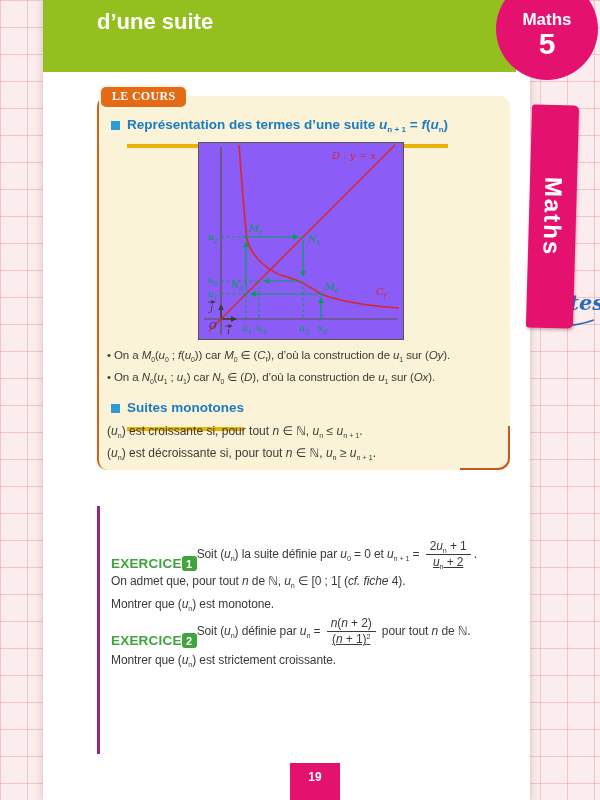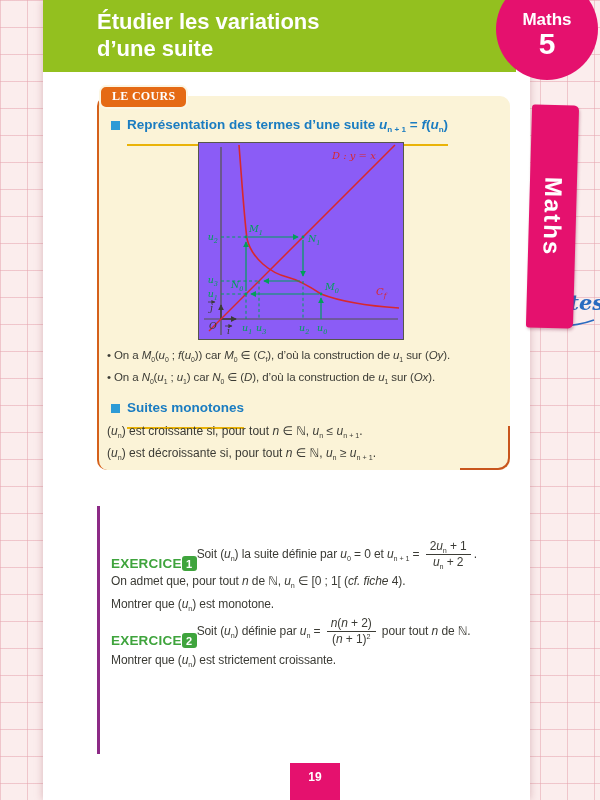--- a/index.html
+++ b/index.html
@@ -32,21 +32,21 @@
     background:#FBF3D7; border-left:2px solid #D5601A; border-radius:10px; }
   .corner-accent { position:absolute; right:0; bottom:0; width:48px; height:42px;
     border-right:2px solid #C8551D; border-bottom:2px solid #C8551D;
     border-bottom-right-radius:12px; }
   .lecours-badge { position:absolute; left:56px; top:85px; background:#E56A15; color:#fff;
     font-size:12px; font-weight:700; padding:2px 11px 3px; border-radius:7px;
     border:2px solid #FCF6E3; z-index:3; letter-spacing:.3px;font-family:Liberation Serif, serif; }
   .h-blue { position:absolute; display:flex; align-items:flex-start; gap:7px; }
   .h-blue .sq { width:9px; height:9px; background:#2E9BD6; margin-top:4px; flex:none; }
   .h-blue .h-text { color:#1A7CC1; font-size:13.5px; font-weight:700;
-    border-bottom:2px solid #eab308; padding-bottom:12px; white-space:nowrap; }
+    border-bottom:4px solid #eab308; padding-bottom:12px; white-space:nowrap; }
   .h1-pos { left:68px; top:117px; }
   .h2-pos { left:68px; top:400px; }
   .graph-frame { position:absolute; left:155px; top:142px; width:204px; height:196px;
     background:#8b5cf6; border:1.5px solid #56564a; }
   .body-line { position:absolute; color:#3b3b35; white-space:nowrap; }
   .bullets { font-size:11.5px; letter-spacing:-.1px; }
   .mono { font-size:12px; }
   
   .ex-badge { position:absolute; left:56px; top:504px; background:#8C2A86; color:#fff;
     font-size:13px; font-weight:700; padding:4px 13px 5px; border-radius:9px 9px 9px 0;
@@ -62,39 +62,38 @@
     background:#E5116E; color:#fff; text-align:center; font-size:12px; font-weight:700;
     padding-top:0; z-index:4; }
   .pagenum-tab span { display:inline-block; margin-top:7px; }
   
   i { font-style:italic; }
   sub { font-size:.6em; vertical-align:-.4em; line-height:0; }
   sup { font-size:.6em; vertical-align:.55em; line-height:0; }
   .frac { display:inline-flex; flex-direction:column; align-items:center;
     vertical-align:middle; margin:0 3px; line-height:1.3; text-align:center; }
   .frac .fr-num { padding:0 4px; border-bottom:1.2px solid #3b3b35; }
-  .frac .fr-den { padding:0 4px; }
+  .frac .fr-den { padding:0 4px;text-decoration:underline; }
   
   .gm { font-family:"DejaVu Serif","Liberation Serif",serif; font-style:italic;
     font-size:9.5px; fill:#00A05A; }
   .rm { font-family:"DejaVu Serif","Liberation Serif",serif; font-style:italic;
     font-size:10px; fill:#D8282E; }
   .dm { font-family:"DejaVu Serif","Liberation Serif",serif; font-style:italic;
     font-size:9.5px; fill:#3b3b35; }
 </style>
 </head>
 <body>
 
 <div id="page-root">
 
   <div class="paper">
 
     <div class="banner">
       <div class="banner-inner">
-        <div class="title-line">Étudier les variations</div>
         <div class="title-line">d’une suite</div>
       </div>
     </div>
 
     <div class="lecours-badge">LE COURS</div>
 
     <div class="course-box">
       <div class="corner-accent"></div>
     </div>
 

